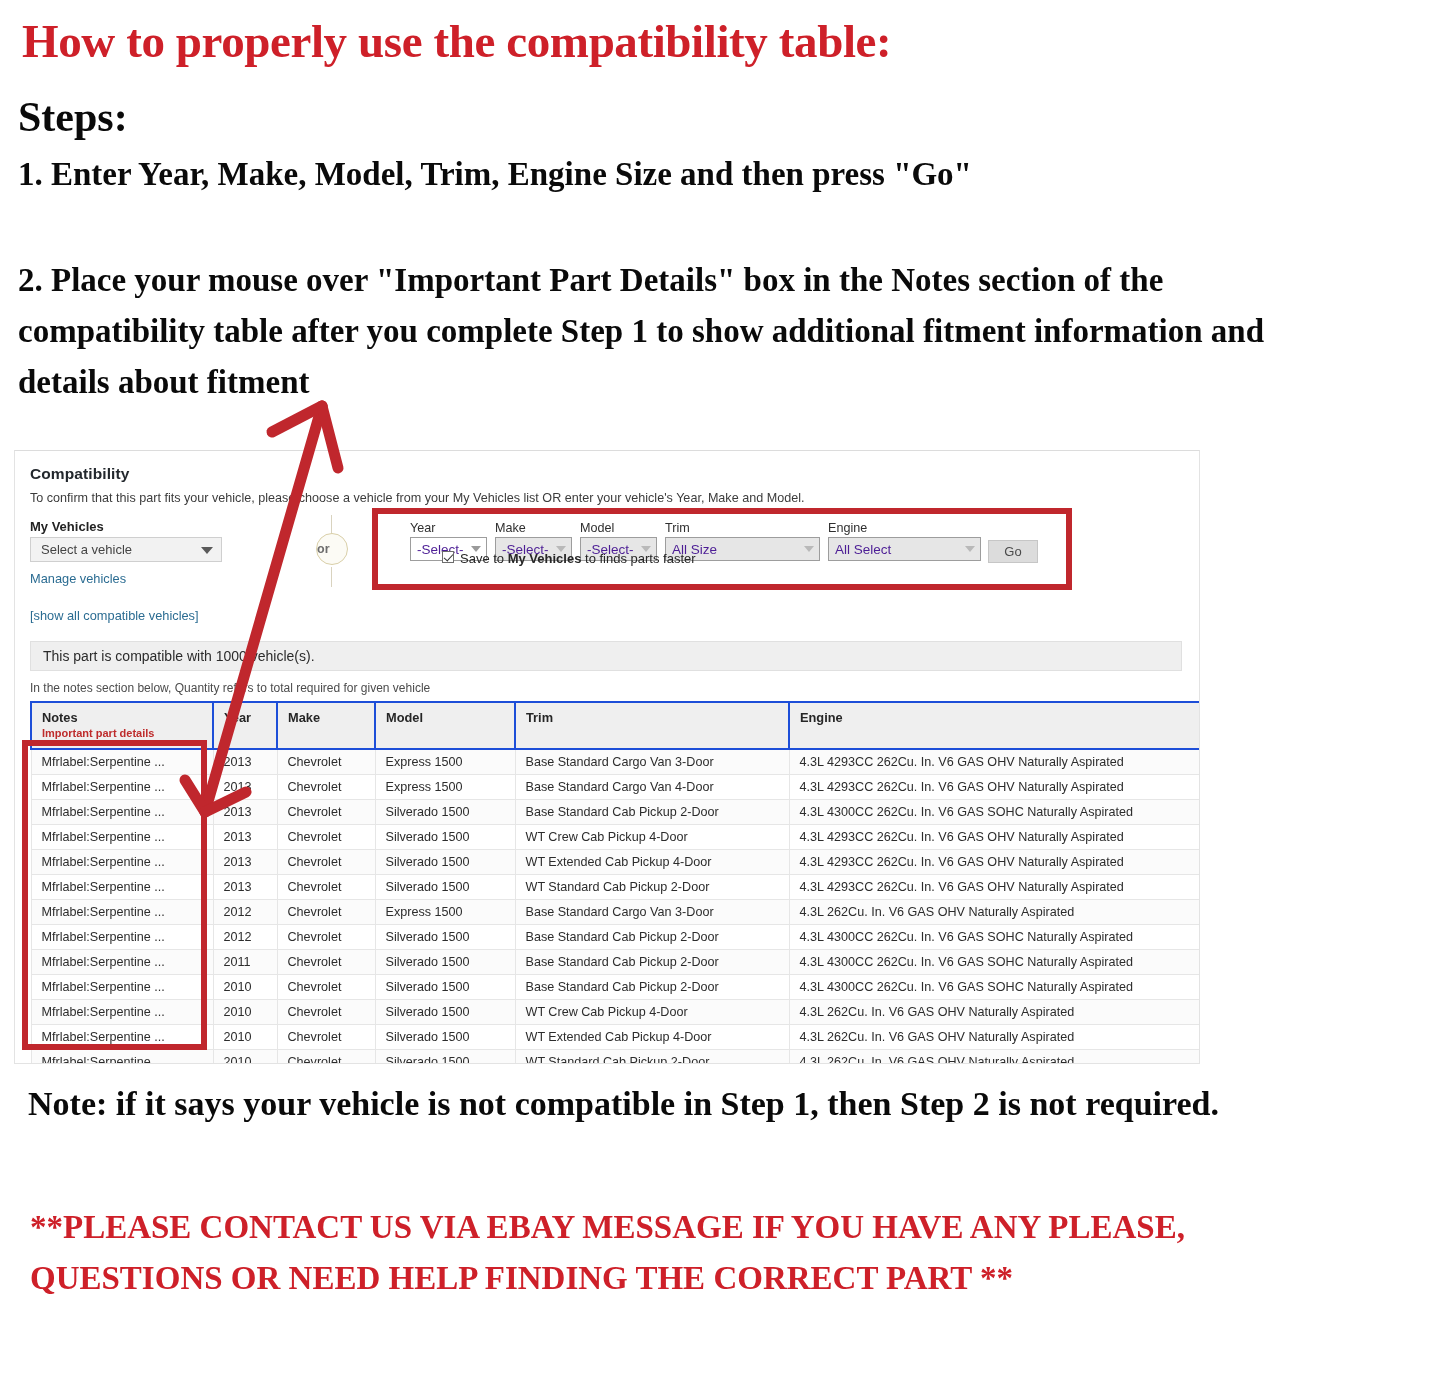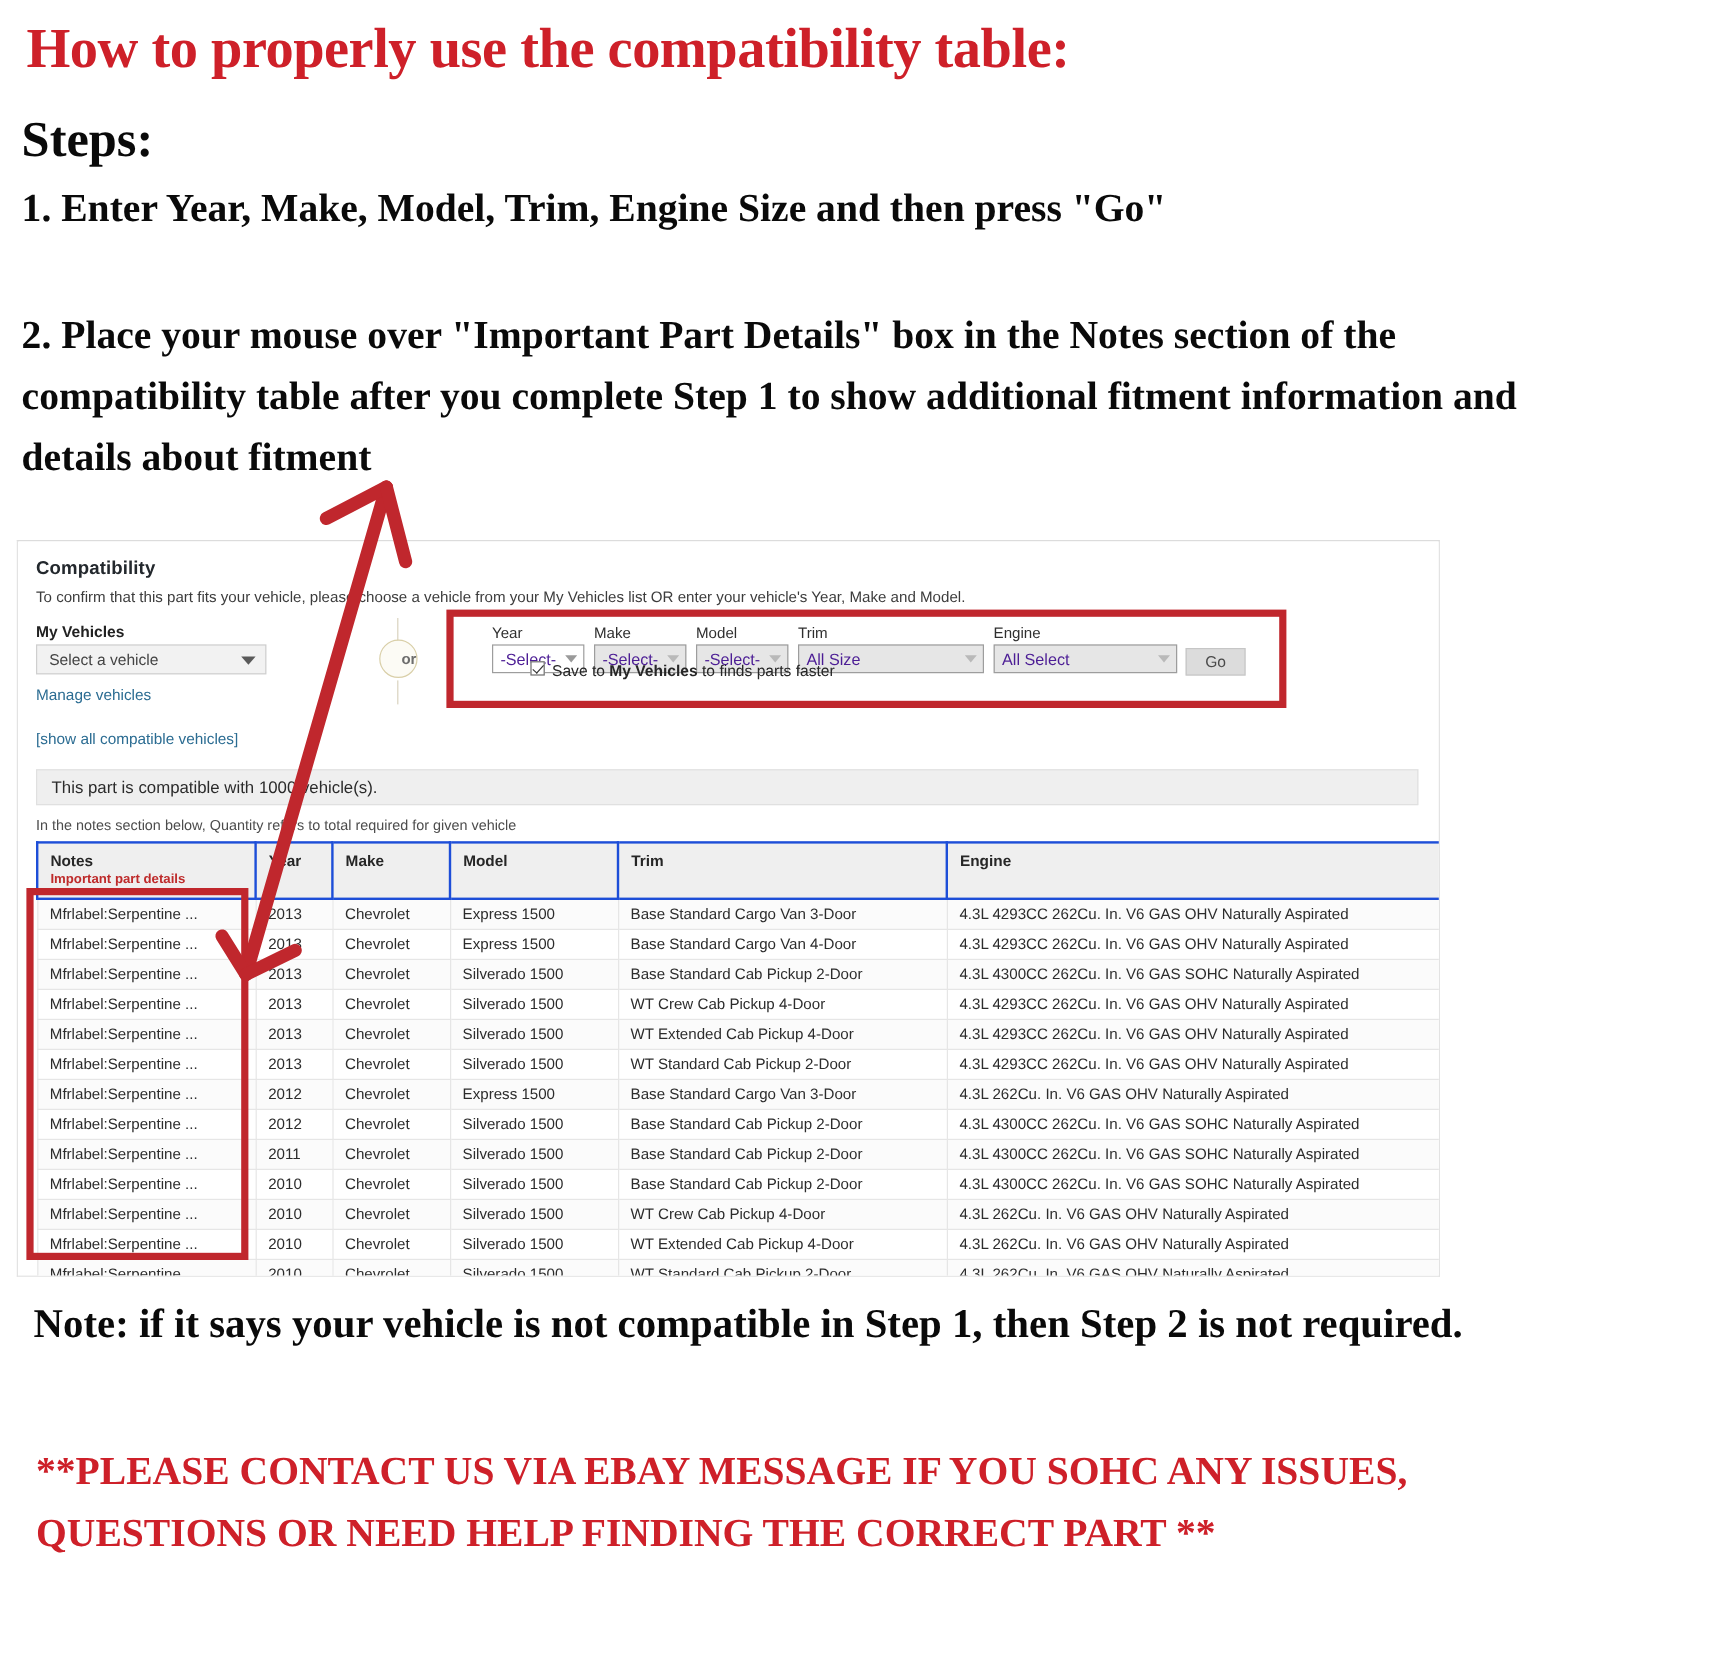--- a/index.html
+++ b/index.html
@@ -78,21 +78,21 @@
   .or-wrap{position:absolute;left:295px;top:64px;width:44px;height:72px;}
   .or-wrap .line{
     position:absolute;left:21px;top:0;width:1px;height:20px;background:#d9d3bf;
   }
   .or-wrap .line.bot{top:52px;}
   .or-wrap .circle{
     position:absolute;left:6px;top:18px;width:32px;height:32px;border-radius:50%;
     border:1px solid #d9cfa8;background:#fcfbf5;box-sizing:border-box;
   }
   .or-wrap .circle span{
-    display:block;text-align:right;line-height:30px;font-size:12.5px;
+    display:block;text-align:left;line-height:30px;font-size:12.5px;
     font-weight:bold;color:#6d6d6d;
   }
 
   
   .redbox-form{
     position:absolute;left:372px;top:508px;width:700px;height:82px;
     border:6px solid #C0272D;box-sizing:border-box;background:transparent;
     z-index:6;pointer-events:none;
   }
 
@@ -411,13 +411,13 @@
 
 <svg class="arrow-svg" viewBox="0 0 420 470">
   <path d="M205 432 L322 26" stroke="#C0272D" stroke-width="11" fill="none" stroke-linecap="round"></path>
   <path d="M322 26 L272 52" stroke="#C0272D" stroke-width="11" fill="none" stroke-linecap="round"></path>
   <path d="M322 26 L338 88" stroke="#C0272D" stroke-width="11" fill="none" stroke-linecap="round"></path>
   <path d="M205 432 L185 400" stroke="#C0272D" stroke-width="11" fill="none" stroke-linecap="round"></path>
   <path d="M205 432 L246 412" stroke="#C0272D" stroke-width="11" fill="none" stroke-linecap="round"></path>
 </svg>
 
 <div class="note-text">Note: if it says your vehicle is not compatible in Step 1, then Step 2 is not required.</div>
-<div class="contact-text">**PLEASE CONTACT US VIA EBAY MESSAGE IF YOU SOHC ANY ISSUES, QUESTIONS OR NEED HELP FINDING THE CORRECT PART **</div>
+<div class="contact-text">**PLEASE CONTACT US VIA EBAY MESSAGE IF YOU HAVE ANY PLEASE, QUESTIONS OR NEED HELP FINDING THE CORRECT PART **</div>
 
 </body></html>

